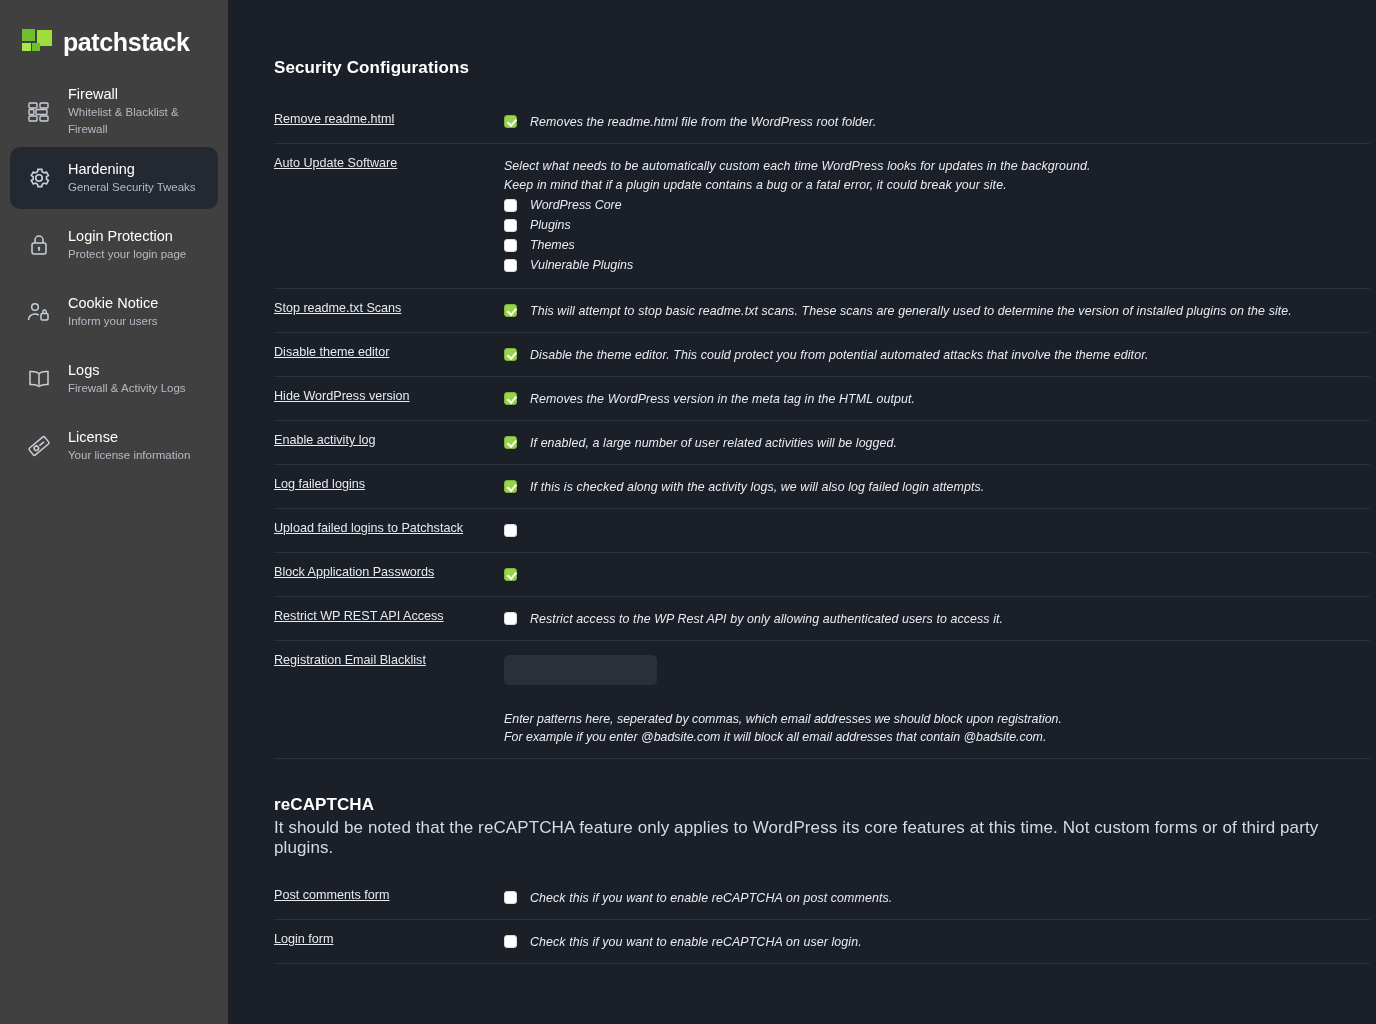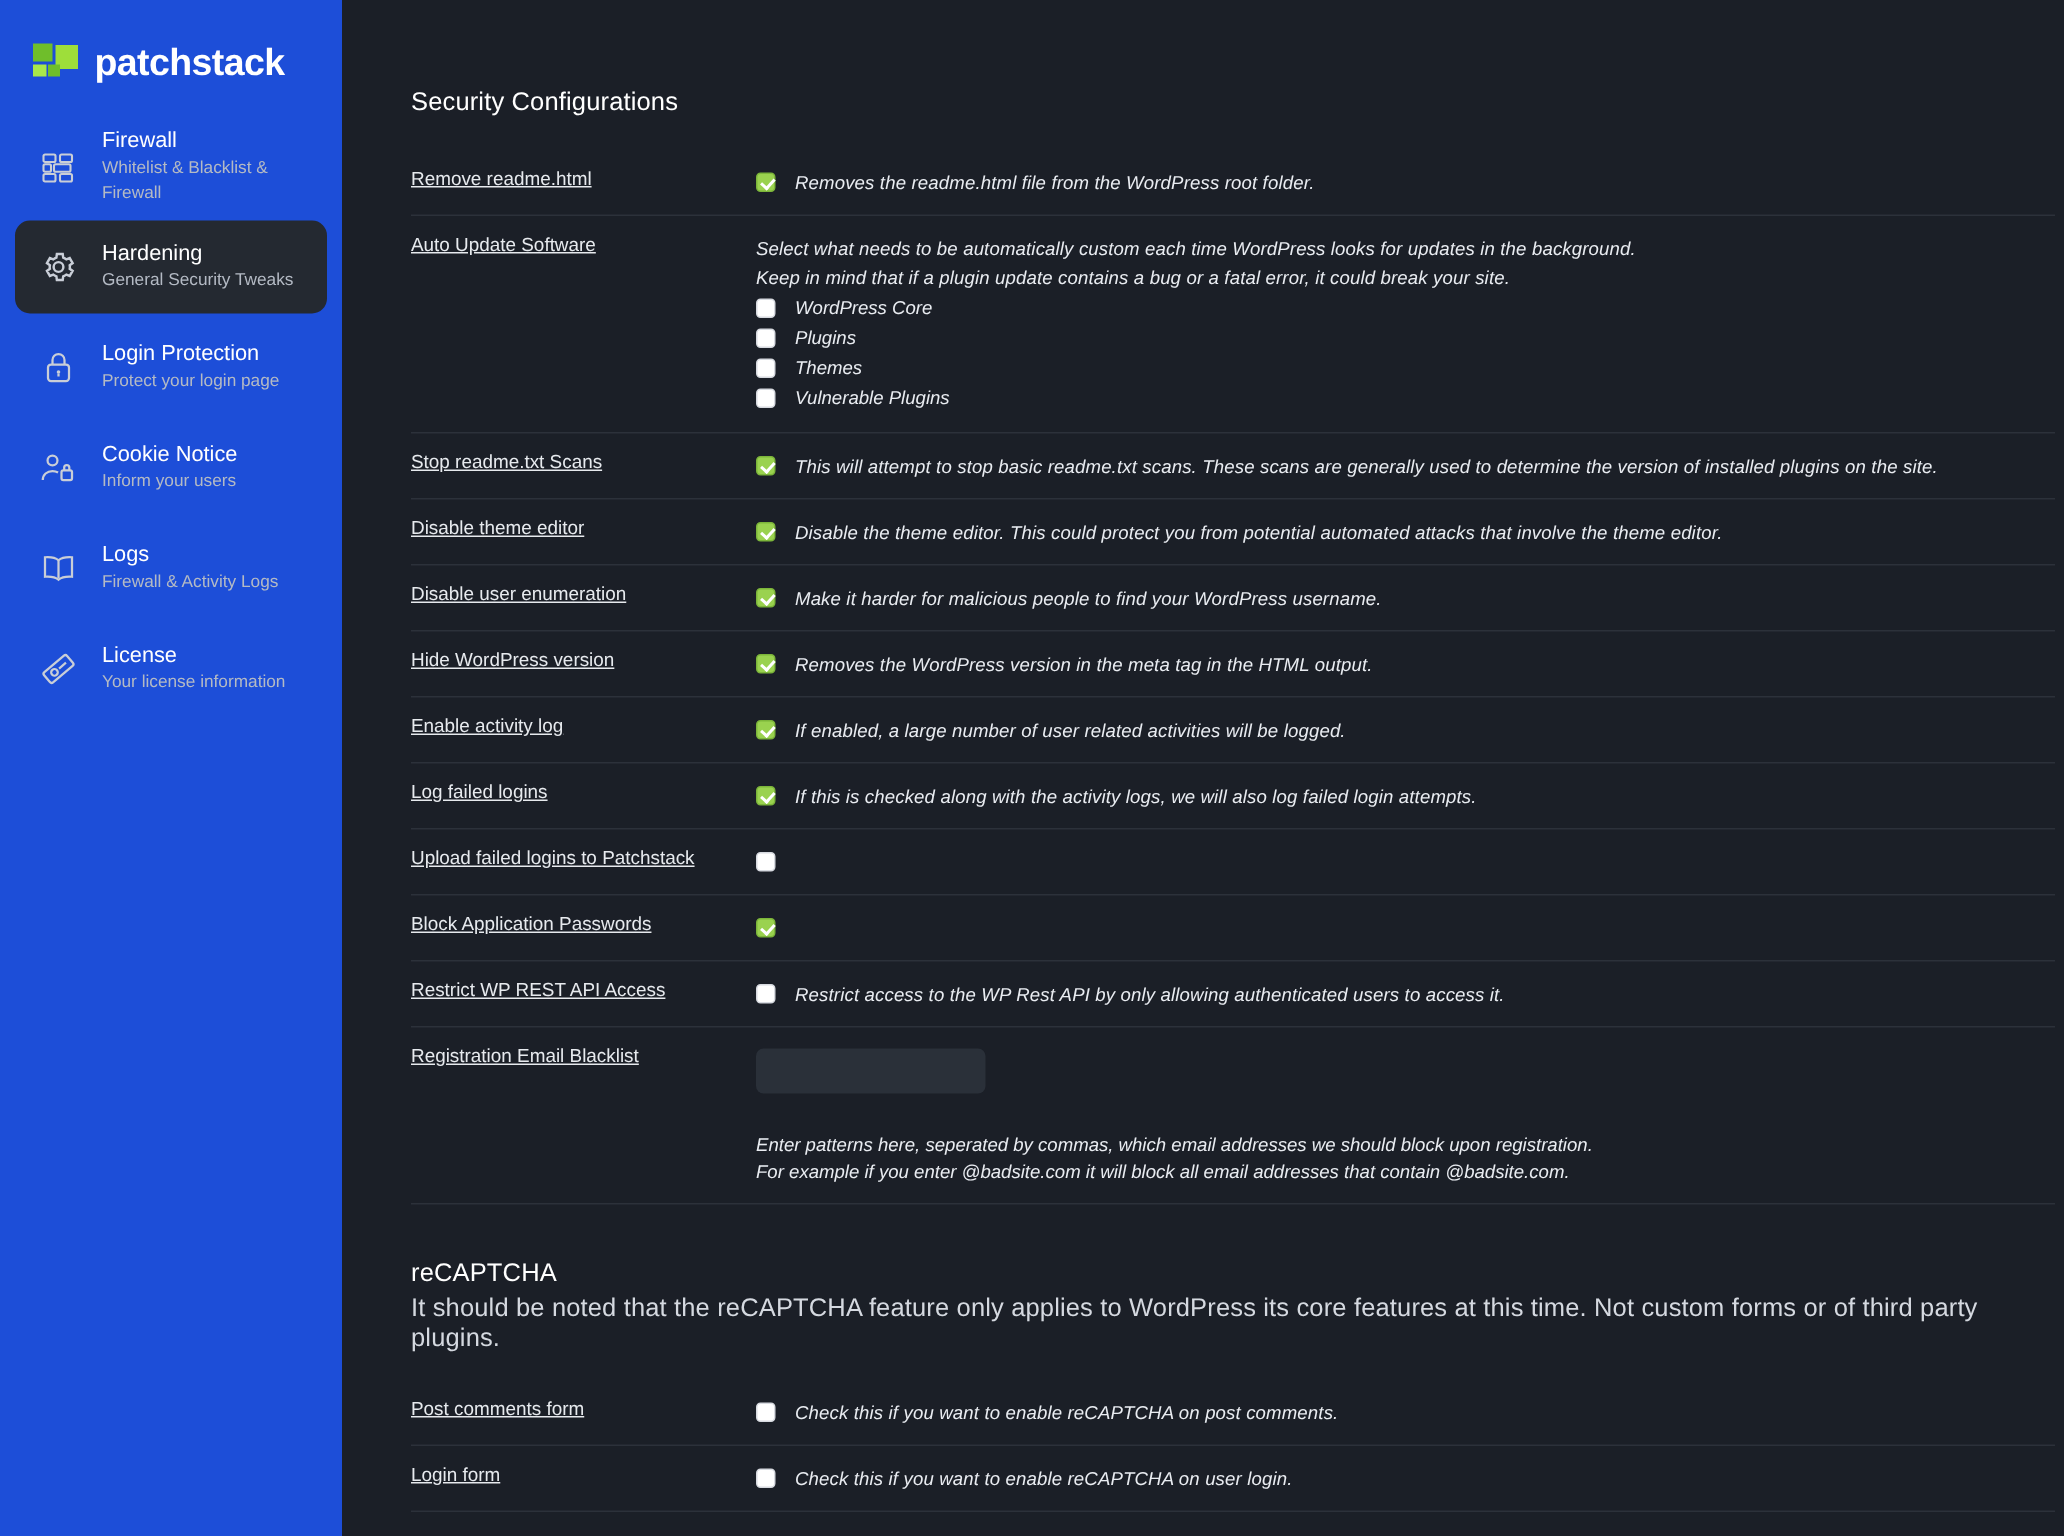--- a/index.html
+++ b/index.html
@@ -7,21 +7,21 @@
     width: 1376px; height: 1024px;
     background: #1b1f27;
     font-family: "Liberation Sans", sans-serif;
     overflow: hidden;
   }
   .app { display: flex; width: 1376px; height: 1024px; }
 
   
   .sidebar {
     width: 228px; flex: 0 0 228px;
-    background: #1d4ed8;
+    background: #404040;
     padding-top: 22px;
   }
   .brand {
     display: flex; align-items: center;
     padding: 0 0 0 22px; height: 40px; margin-bottom: 18px;
   }
   .logo-mark {
     width: 30px; height: 26px; position: relative; margin-right: 11px;
   }
   .logo-mark i { position: absolute; display: block; }
@@ -53,21 +53,21 @@
   .nav-sub   { color: #b4bac4; font-size: 11.5px; line-height: 17px; font-weight: 400; }
 
   
   .main {
     flex: 1 1 auto;
     background: #1b1f27;
     padding: 58px 6px 0 46px;
     overflow: hidden;
   }
   .section-title {
-    color: #ffffff; font-size: 17px; font-weight: 400;
+    color: #ffffff; font-size: 17px; font-weight: 700;
     letter-spacing: 0.1px; margin-bottom: 22px;
   }
   .section-title.recaptcha { margin-bottom: 3px; }
   .section-note {
     color: #d5d9e0; font-size: 17px; font-style: normal;
     margin-bottom: 18px; letter-spacing: 0.1px;
   }
 
   .rows { width: 1096px; }
   .row {
@@ -295,29 +295,20 @@
       <div class="row">
         <div class="row-label">Disable theme editor</div>
         <div class="row-body">
             <div class="opt">
           <span class="cb on"></span>
           <span class="desc">Disable the theme editor. This could protect you from potential automated attacks that involve the theme editor.</span>
         </div>
           </div>
       </div>
 
-      <div class="row">
-        <div class="row-label">Disable user enumeration</div>
-        <div class="row-body">
-            <div class="opt">
-          <span class="cb on"></span>
-          <span class="desc">Make it harder for malicious people to find your WordPress username.</span>
-        </div>
-          </div>
-      </div>
 
       <div class="row">
         <div class="row-label">Hide WordPress version</div>
         <div class="row-body">
             <div class="opt">
           <span class="cb on"></span>
           <span class="desc">Removes the WordPress version in the meta tag in the HTML output.</span>
         </div>
           </div>
       </div>

